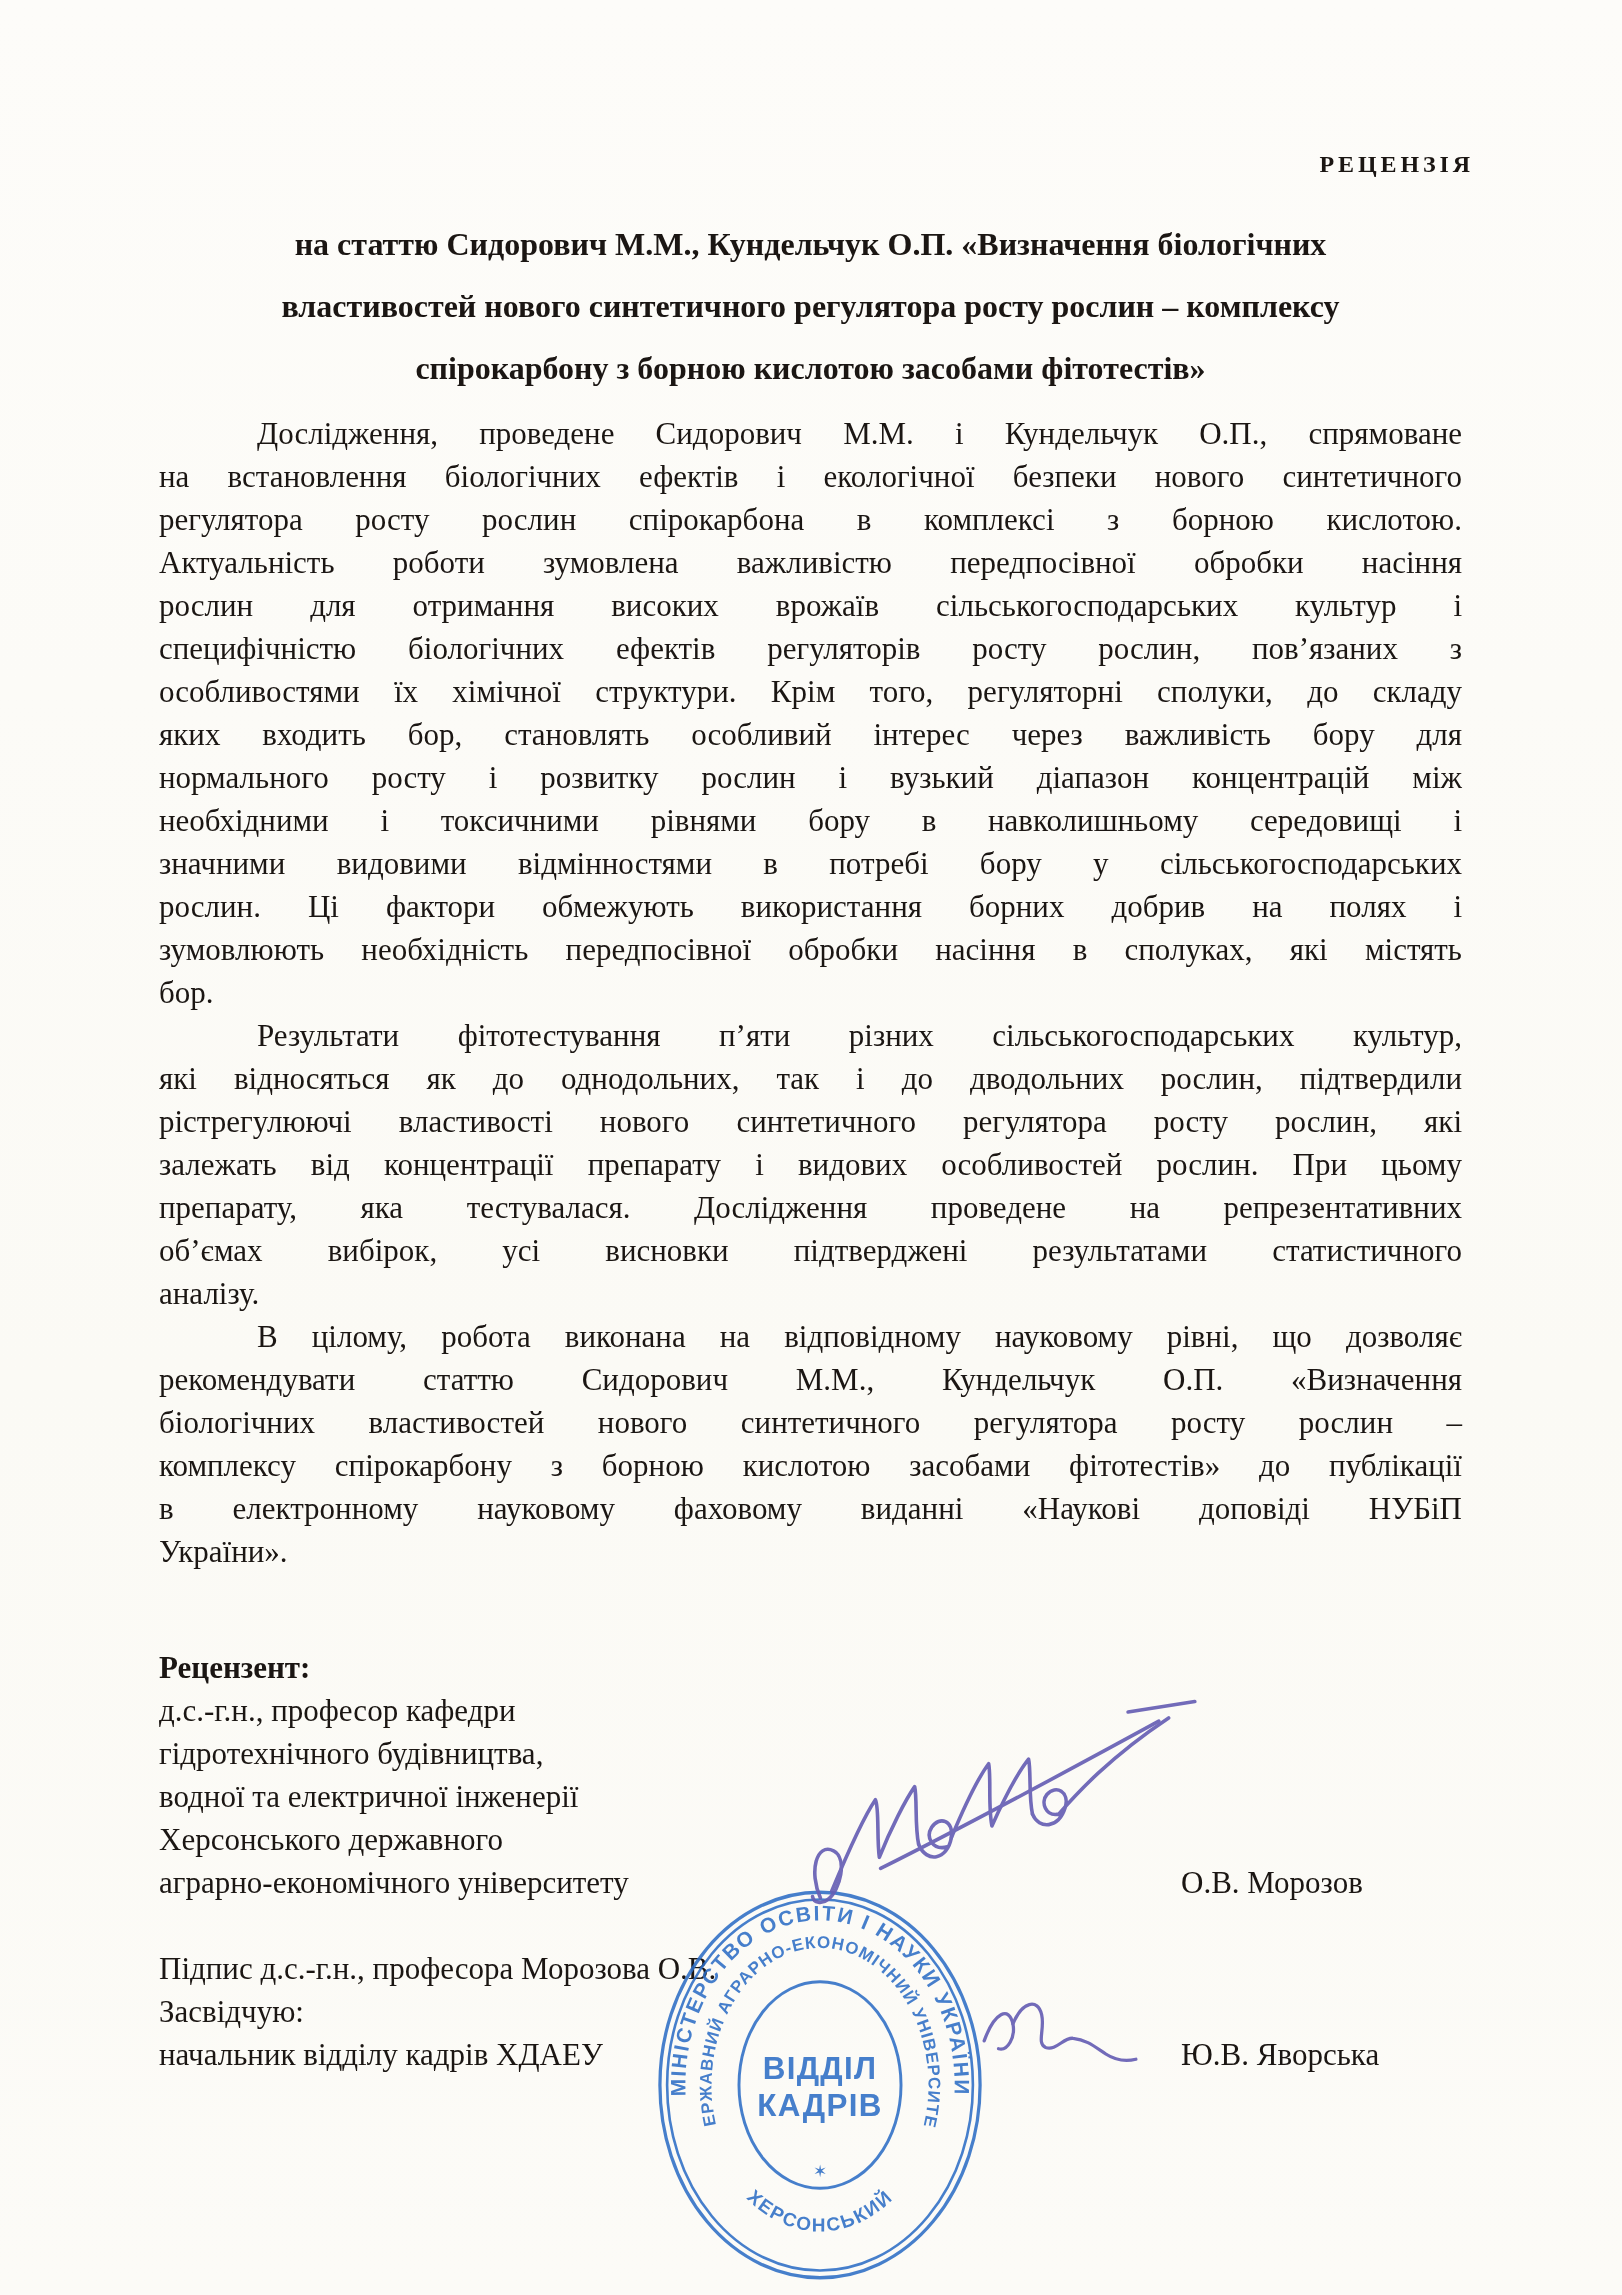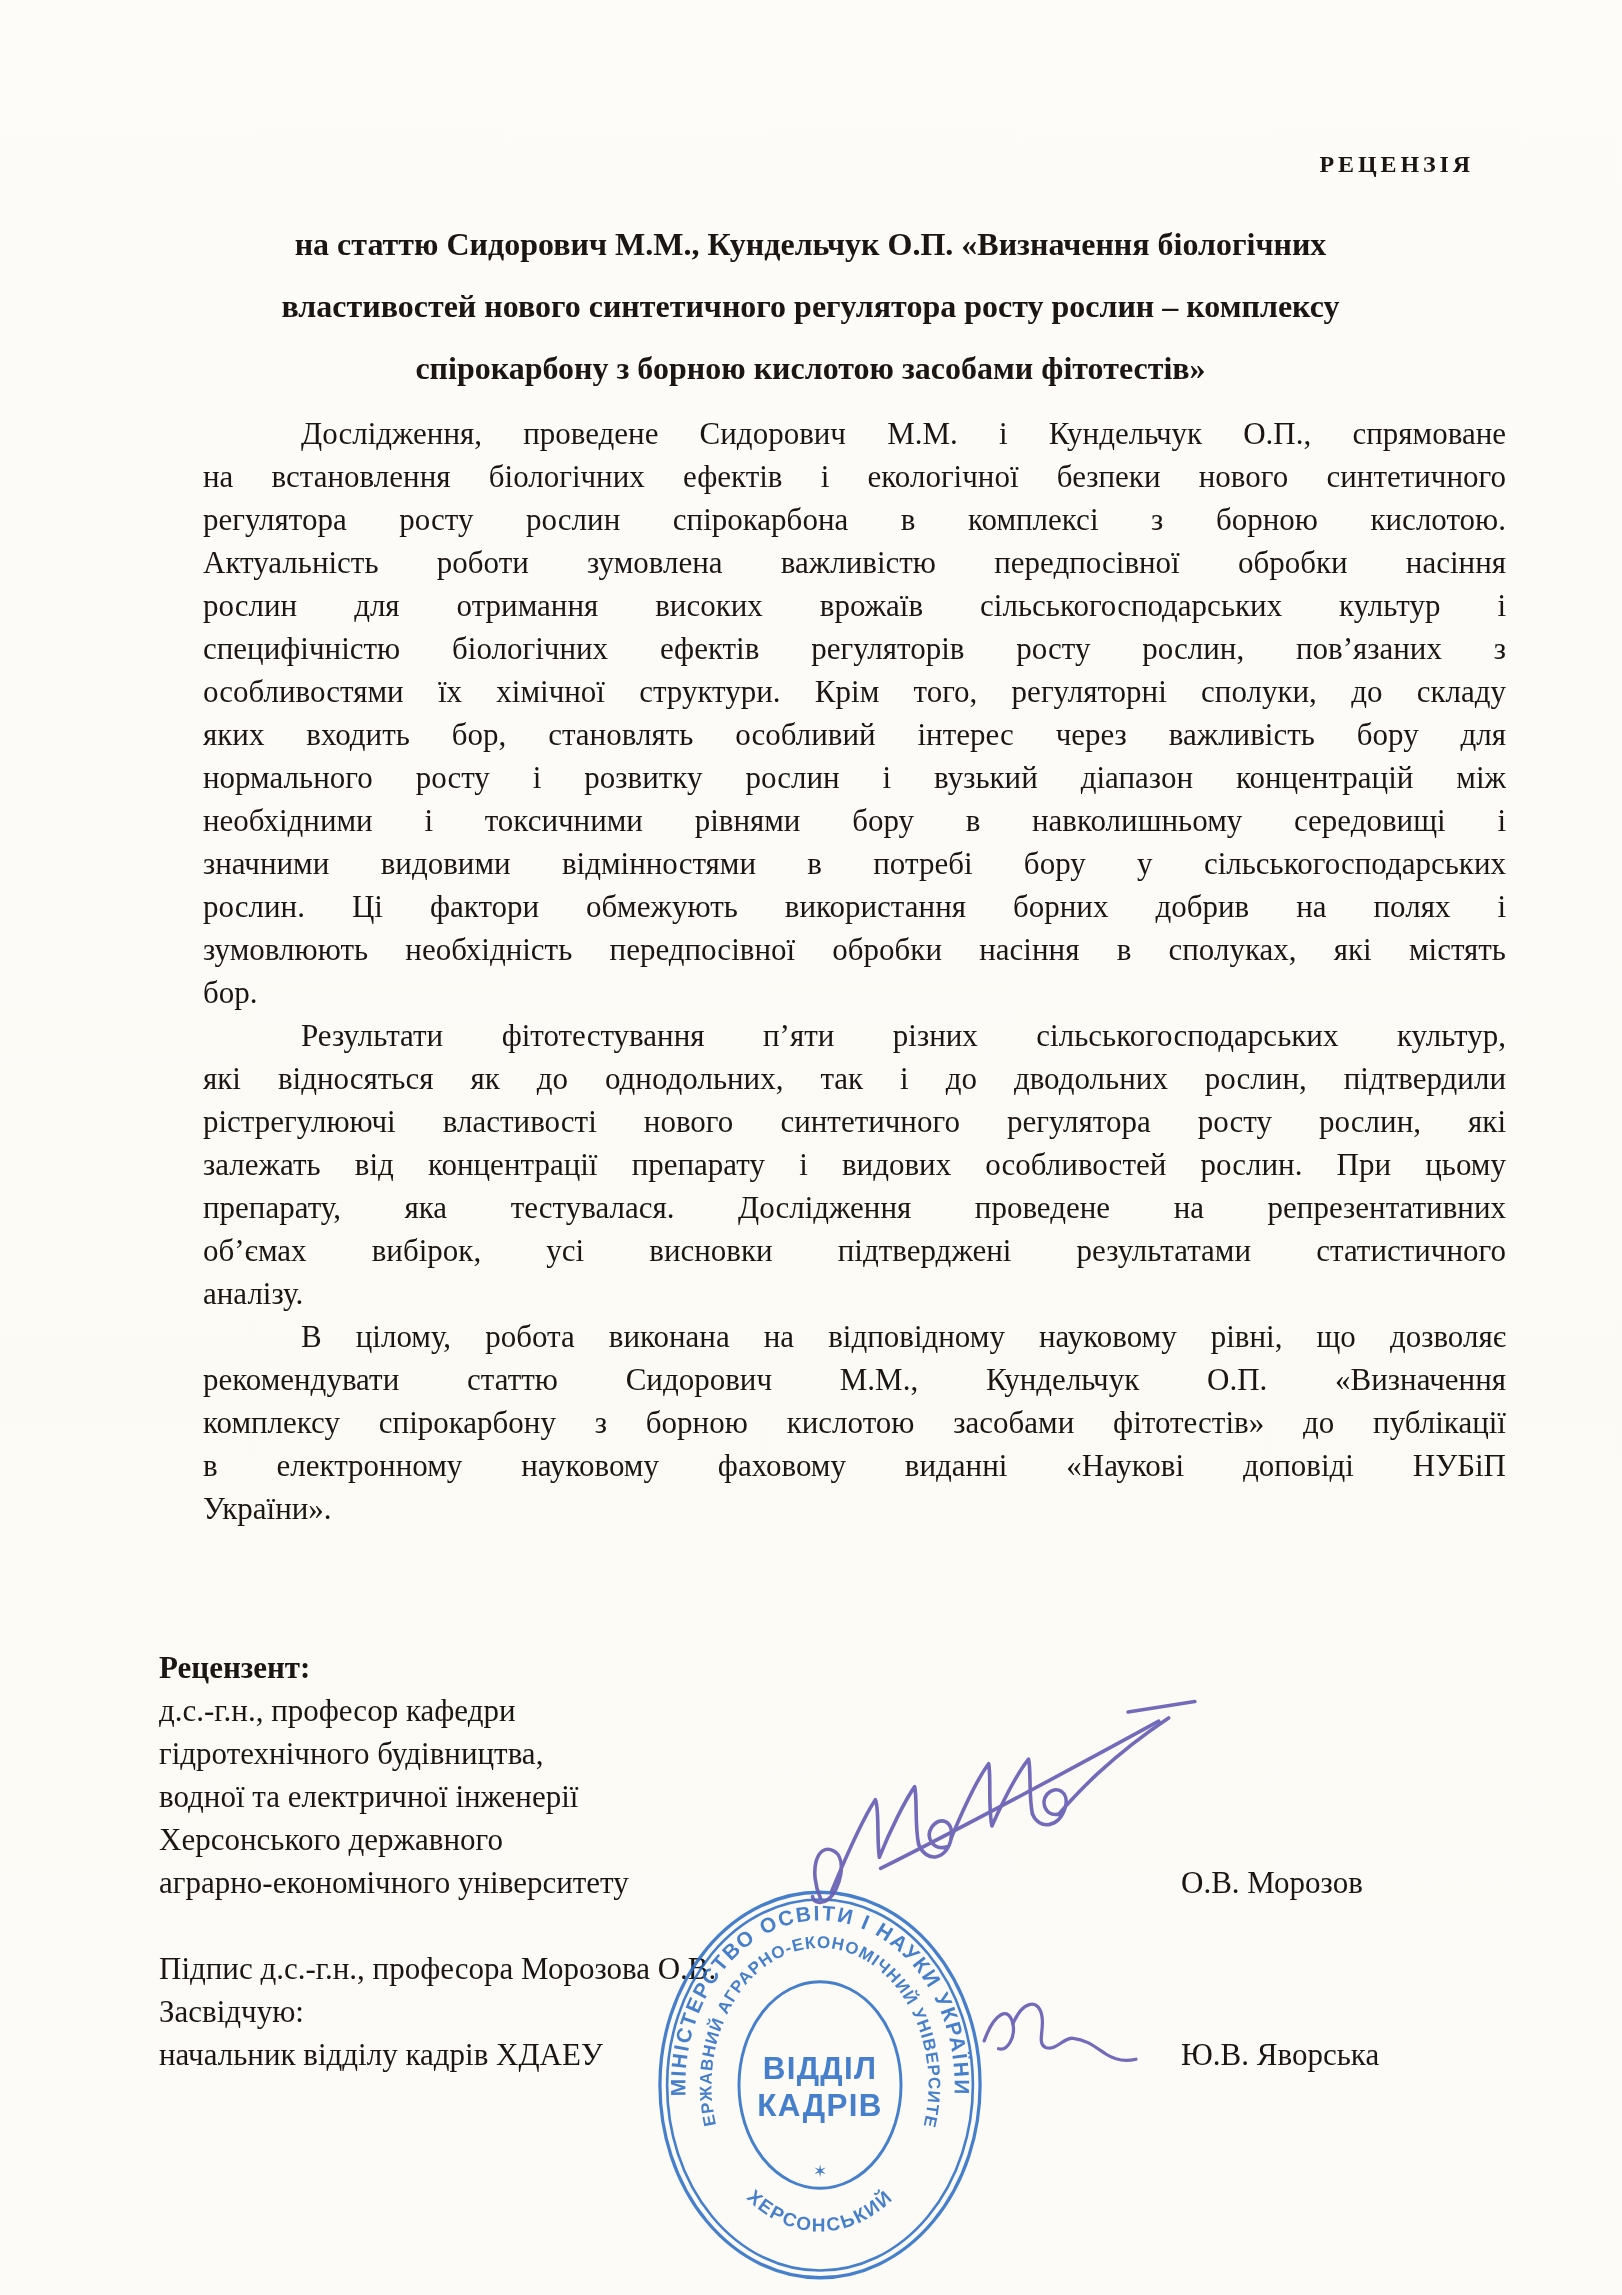--- a/index.html
+++ b/index.html
@@ -4,21 +4,21 @@
 <style>
   html,body{margin:0;padding:0;}
   body{background:#fcfbf7;}
   .page{position:relative;width:1623px;height:2295px;background:linear-gradient(180deg,#fdfcf9 0%,#fbfaf5 60%,#fcfbf7 100%);overflow:hidden;
         font-family:"Liberation Serif","DejaVu Serif",serif;color:#1b1613;}
   .content{position:absolute;left:159px;top:0;width:1303px;}
   .doc-title{position:absolute;top:151px;left:12px;width:100%;text-align:right;
              font-size:24px;font-weight:bold;letter-spacing:3.9px;}
   .subtitle{position:absolute;top:213px;left:0;width:100%;text-align:center;
             font-weight:bold;font-size:32px;line-height:62px;}
-  .bodytext{position:absolute;top:412px;left:0;width:100%;font-size:31px;line-height:43px;margin-left:44px;}
+  .bodytext{position:absolute;top:412px;left:0;width:100%;font-size:31px;line-height:43px;}
   .para{margin:0;}
   .para .line{height:43px;text-align:justify;text-align-last:justify;white-space:normal;}
   .para .line.last{text-align:left;text-align-last:left;}
   .para .line.indent{text-indent:98px;}
   .sigblock{position:absolute;top:1646px;left:0;width:100%;font-size:31px;line-height:43px;}
   .sig-row{position:relative;height:43px;}
   .sig-row .rname{position:absolute;left:982px;top:0;white-space:nowrap;margin-left:40px;}
   .bold{font-weight:bold;}
   .stamp{position:absolute;left:656px;top:1888px;width:328px;height:394px;opacity:.88;}
   .stamp text{font-family:"Liberation Sans","DejaVu Sans",sans-serif;font-weight:bold;}
@@ -61,20 +61,21 @@
           <div class="line">які відносяться як до однодольних, так і до дводольних рослин, підтвердили</div>
           <div class="line">рістрегулюючі властивості нового синтетичного регулятора росту рослин, які</div>
           <div class="line">залежать від концентрації препарату і видових особливостей рослин. При цьому</div>
           <div class="line">препарату, яка тестувалася. Дослідження проведене на репрезентативних</div>
           <div class="line">об’ємах вибірок, усі висновки підтверджені  результатами статистичного</div>
           <div class="line last">аналізу.</div>
         </div>
         <div class="para">
           <div class="line indent">В цілому, робота виконана на відповідному науковому рівні, що дозволяє</div>
           <div class="line">рекомендувати статтю Сидорович М.М., Кундельчук О.П. «Визначення</div>
+          <div class="line">біологічних властивостей нового синтетичного регулятора росту рослин –</div>
           <div class="line">комплексу спірокарбону з борною кислотою засобами фітотестів» до публікації</div>
           <div class="line">в електронному науковому фаховому виданні «Наукові доповіді НУБіП</div>
           <div class="line last">України».</div>
         </div>
       </div>
 
     <div class="sigblock">
         <div class="sig-row"><span class="bold">Рецензент:</span></div>
         <div class="sig-row"><span class="">д.с.-г.н., професор кафедри</span></div>
         <div class="sig-row"><span class="">гідротехнічного будівництва,</span></div>

